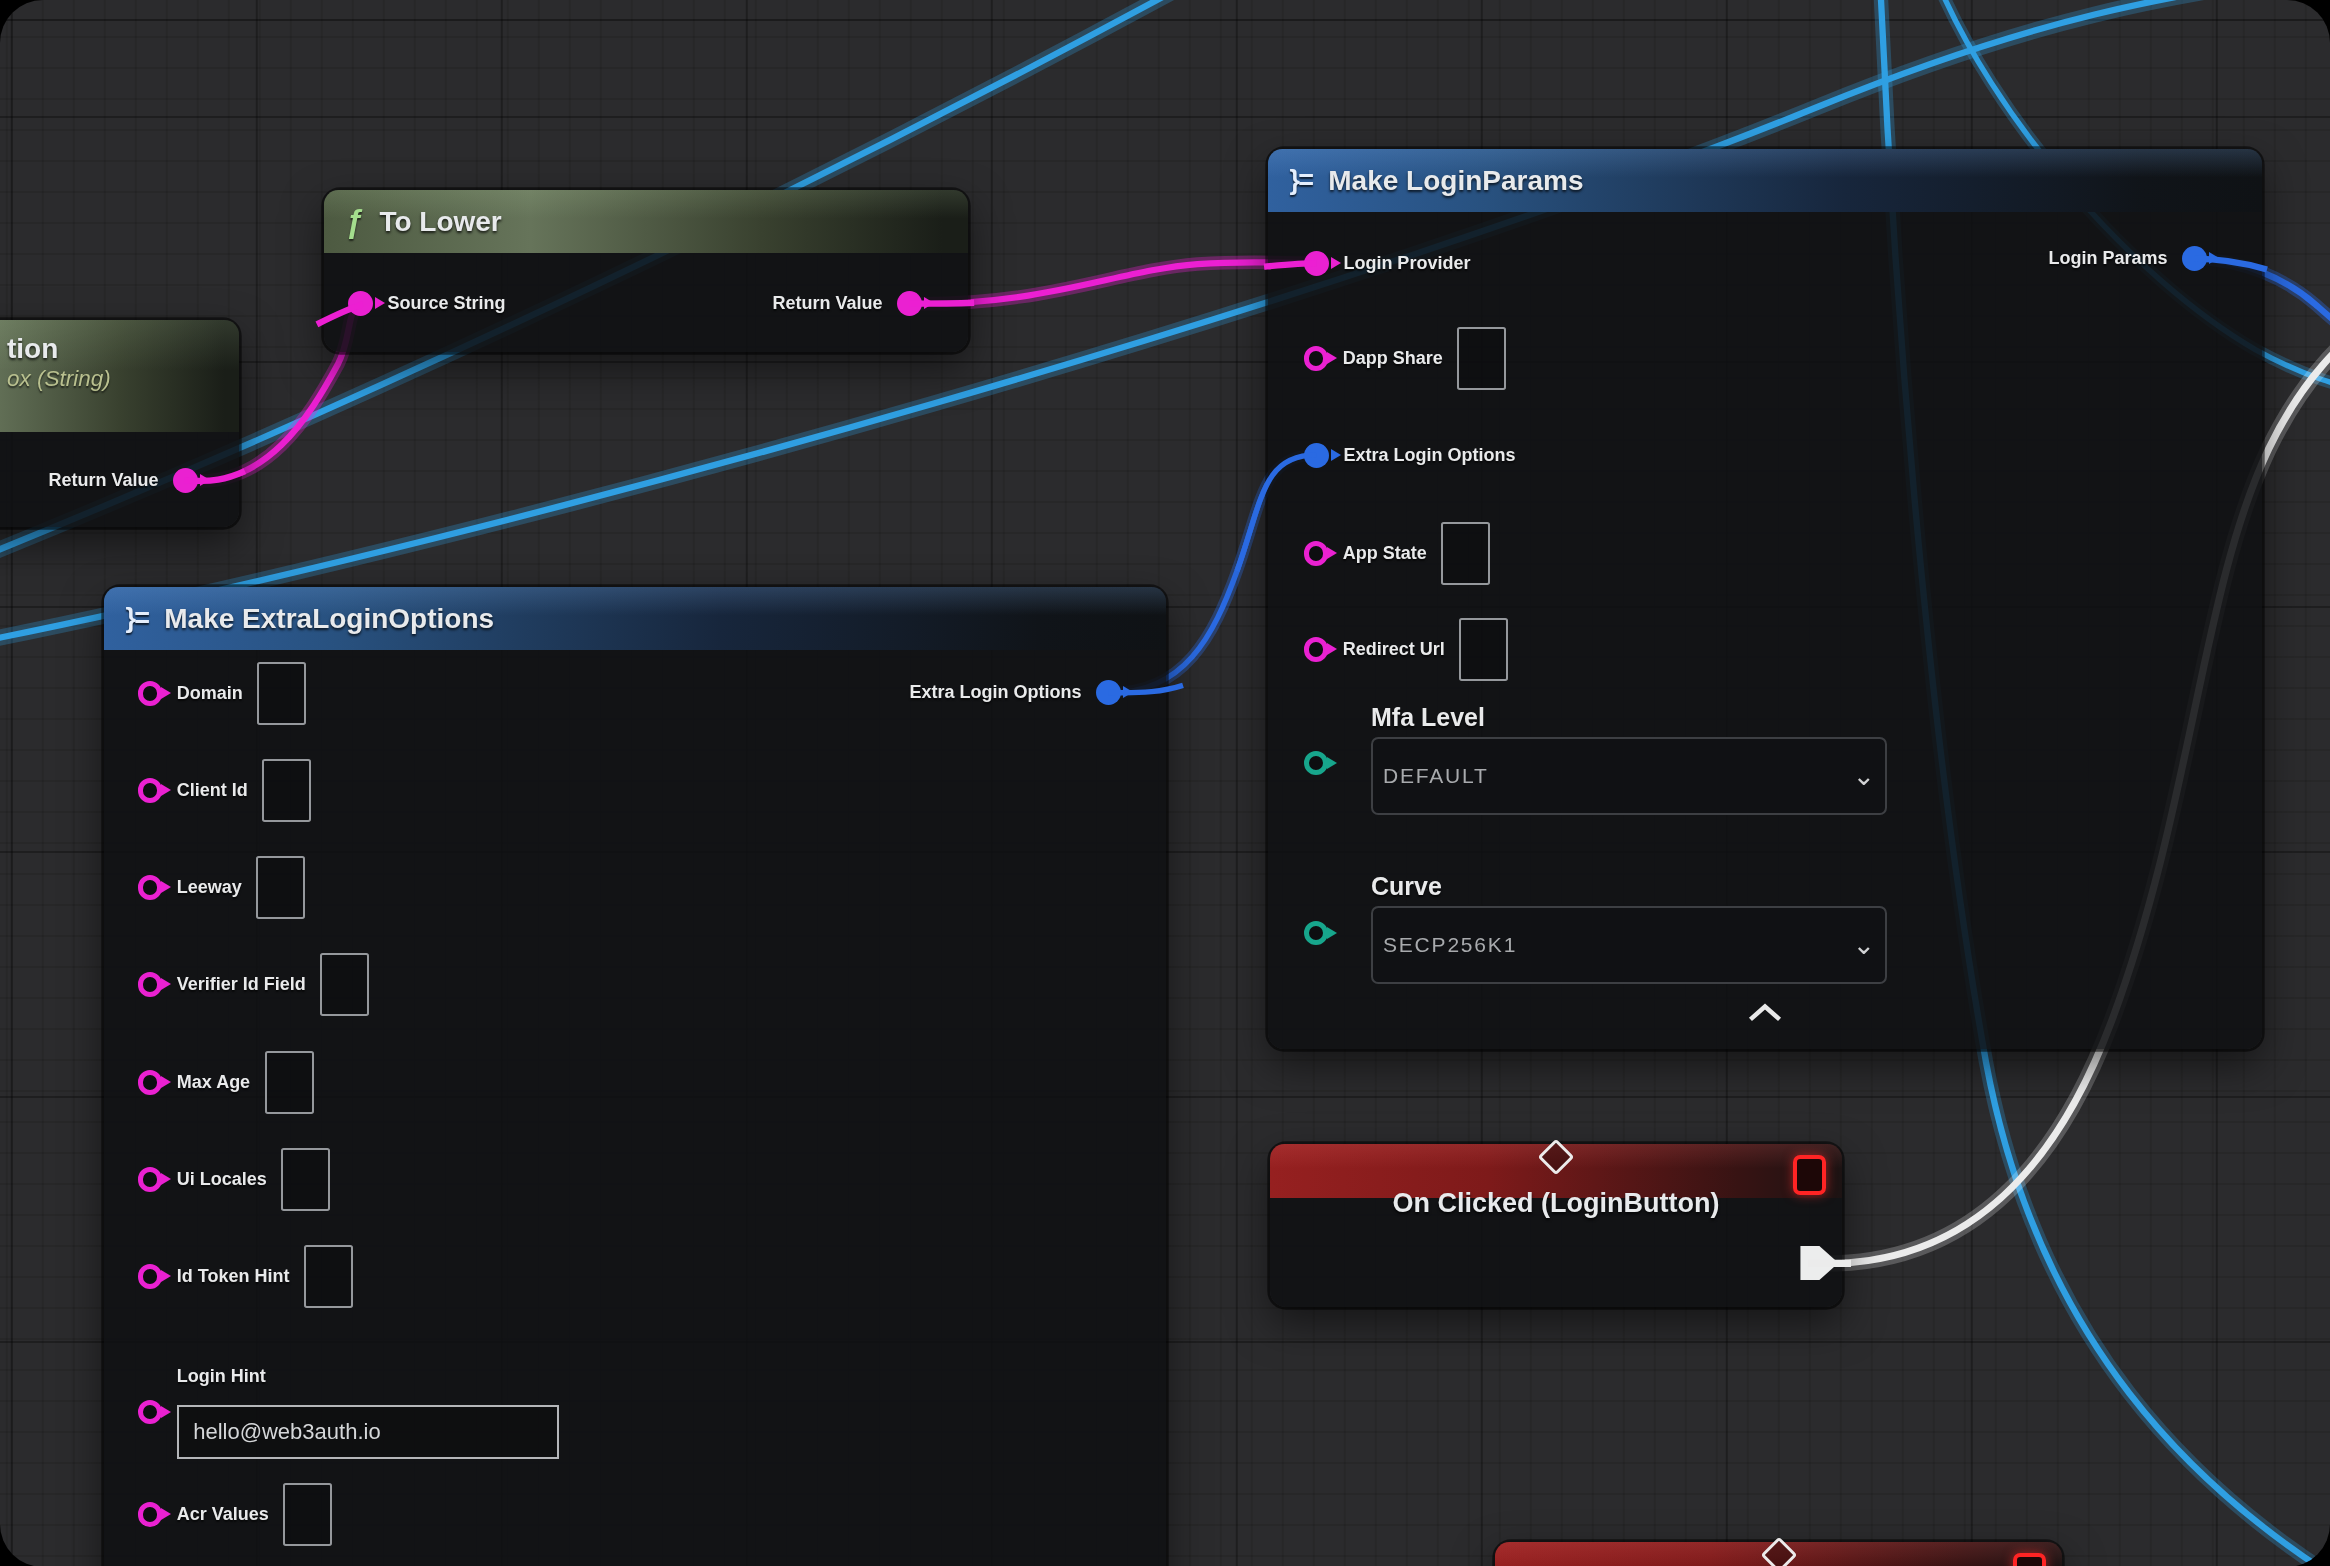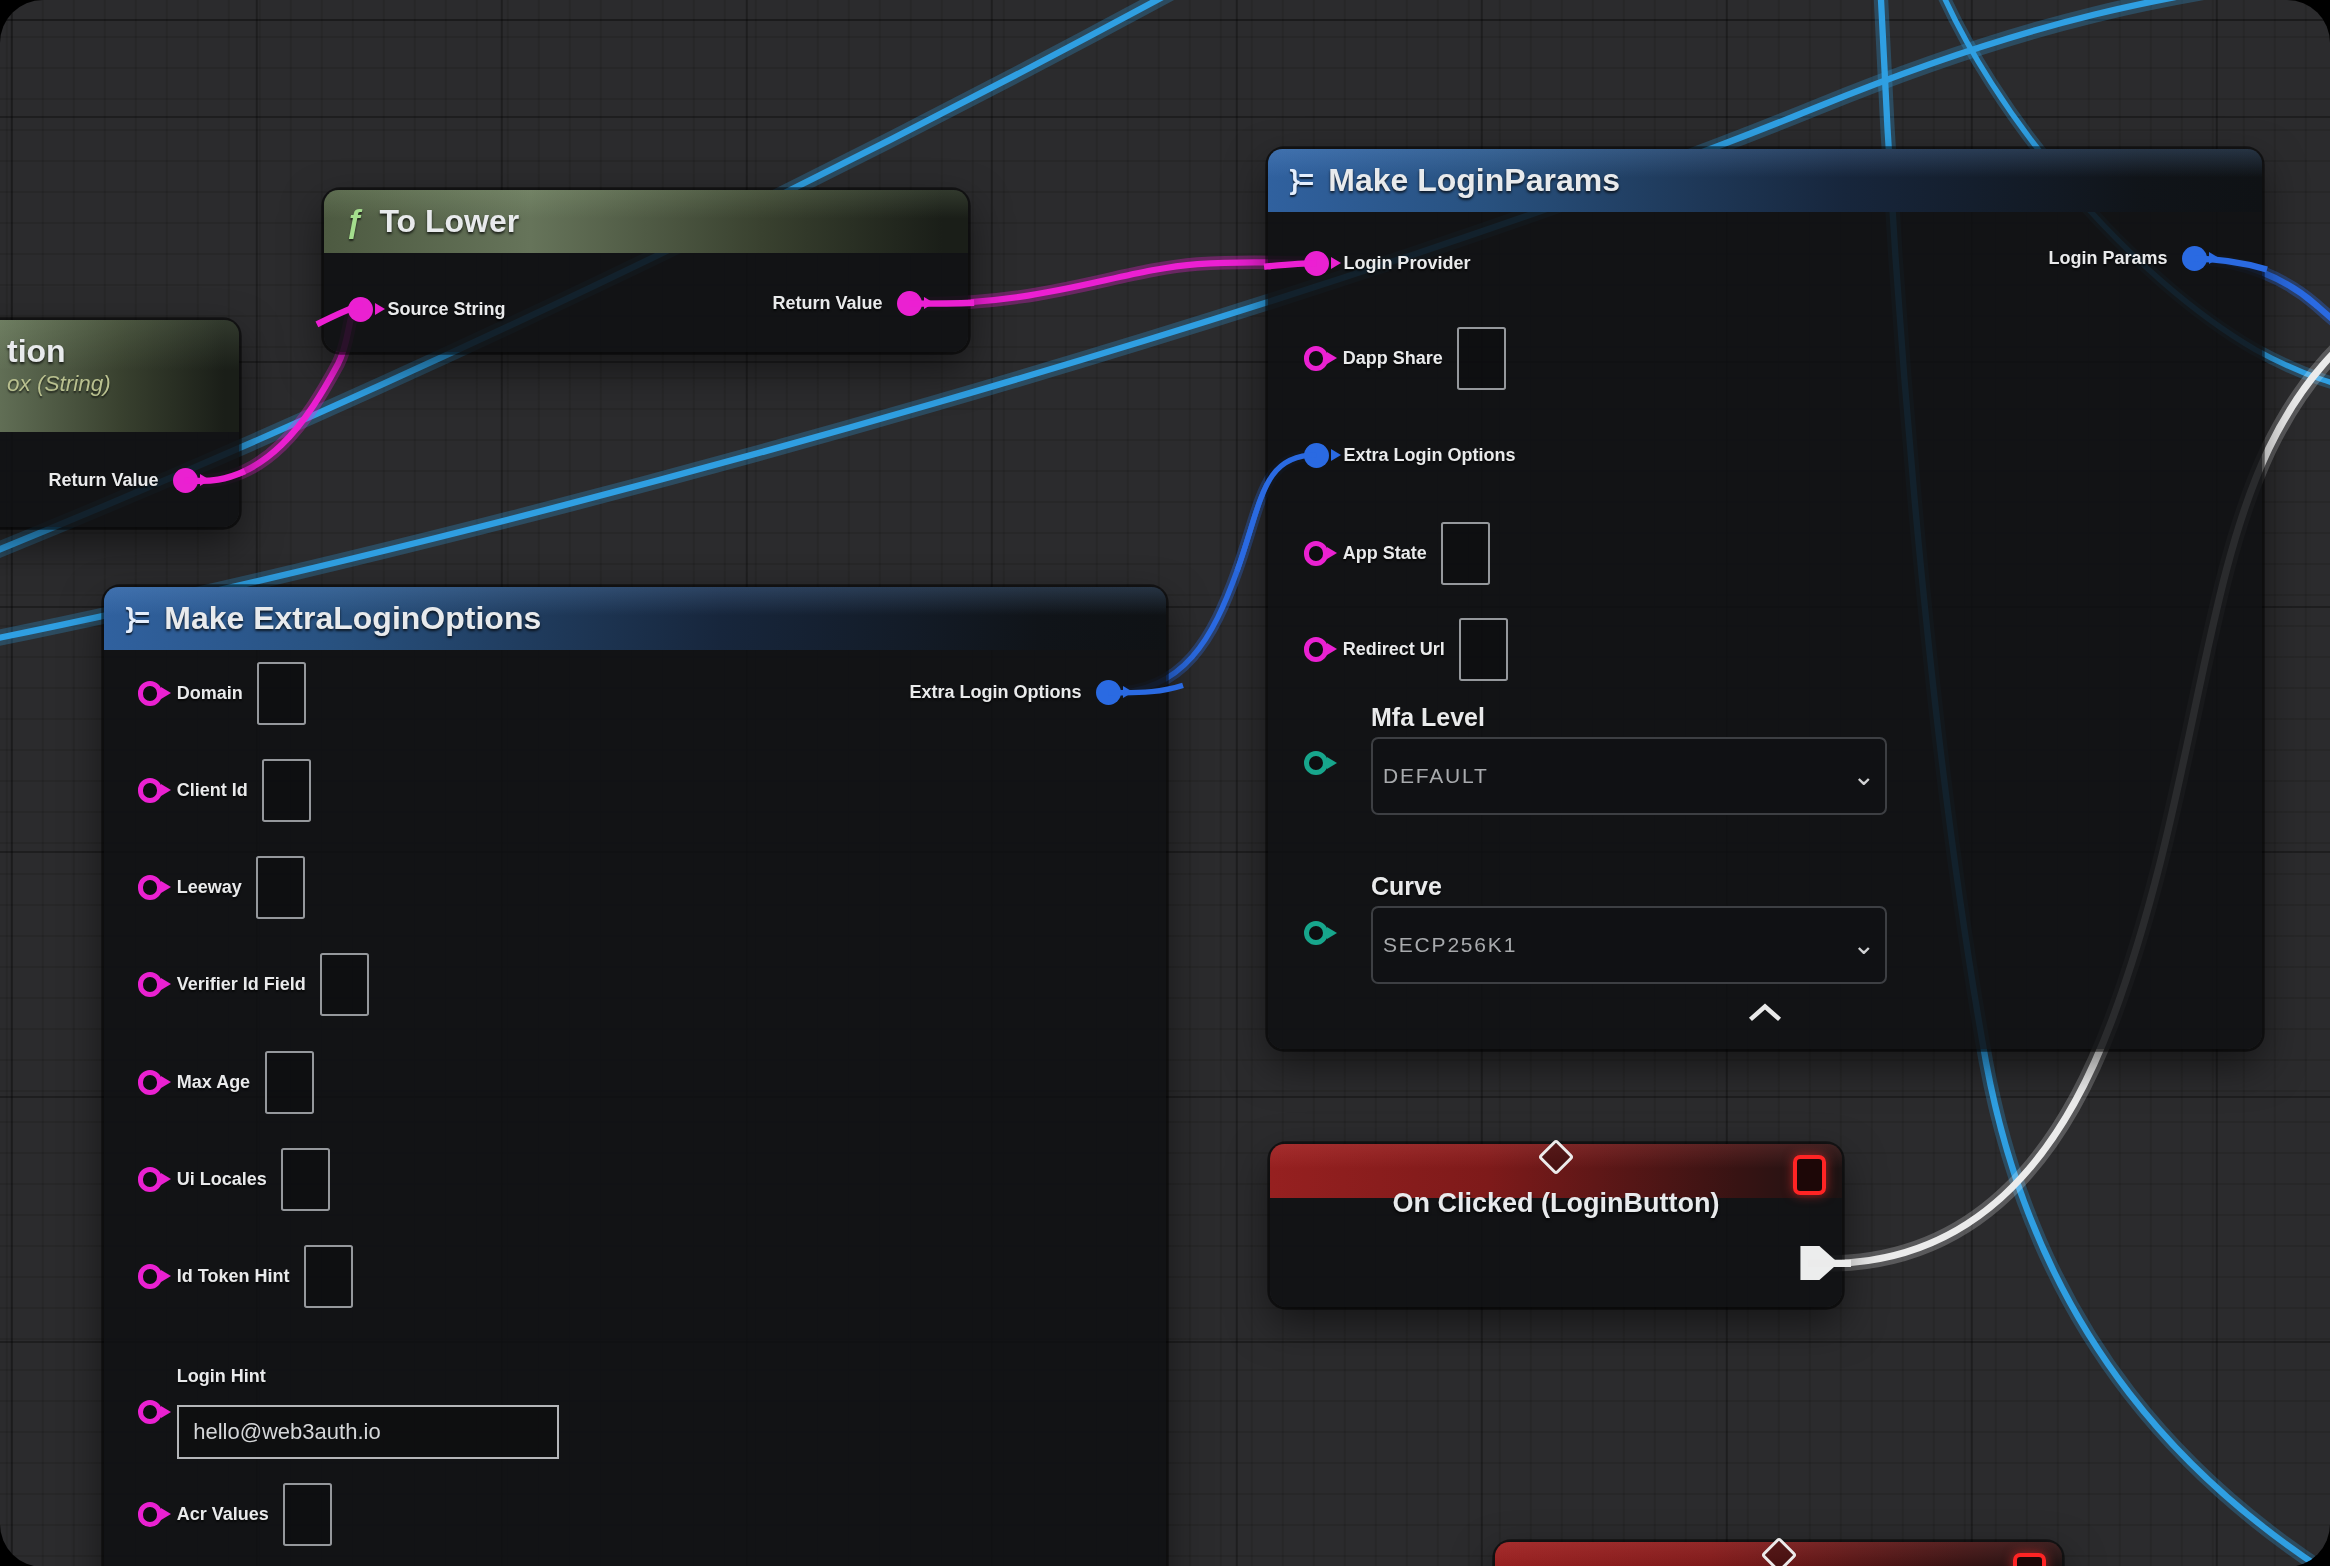--- a/index.html
+++ b/index.html
@@ -17,21 +17,21 @@
   .node{position:absolute;z-index:2;background:rgba(15,16,18,0.88);border-radius:16px;
     box-shadow:0 0 0 2.7px rgba(0,0,0,0.55), 0 16px 40px rgba(0,0,0,0.5);}
   .hdr{position:absolute;left:0;top:0;right:0;display:flex;align-items:center;gap:16px;
     padding:0 21.6px;border-radius:14.4px 14.4px 0 0;}
   .hdr-blue{background:linear-gradient(180deg, rgba(120,170,230,0.22), rgba(0,0,0,0) 45%),
     linear-gradient(90deg,#30619f 0%,#28517f 22%,#17263c 58%,#101419 88%,#0f1215 100%);}
   .hdr-green{background:linear-gradient(180deg, rgba(190,220,170,0.14), rgba(0,0,0,0) 45%),
     linear-gradient(90deg,#4d5a41 0%,#66745a 32%,#39412f 68%,#1a1e18 96%);}
   .hdr-red{background:linear-gradient(180deg, rgba(255,120,120,0.15), rgba(0,0,0,0) 45%),
     linear-gradient(90deg,#962020 0%,#7e1a1a 38%,#371313 82%,#1c1313 100%);flex-direction:column;}
-  .title{font-size:32px;font-weight:700;color:#e8eaec;text-shadow:0 1.8px 2.7px rgba(0,0,0,0.75);white-space:nowrap;}
+  .title{font-size:28px;font-weight:700;color:#e8eaec;text-shadow:0 1.8px 2.7px rgba(0,0,0,0.75);white-space:nowrap;}
   .subtitle{font-size:22.5px;font-style:italic;color:#b9c08f;text-shadow:0 1.8px 1.8px rgba(0,0,0,0.6);}
   .ficon{font-size:32px;font-weight:700;font-style:italic;color:#a4de8d;text-shadow:0 1.8px 1.8px rgba(0,0,0,0.6);}
   .sicon{font-size:27px;font-weight:700;color:#e4eefc;letter-spacing:-1.8px;text-shadow:0 1.8px 1.8px rgba(0,0,0,0.7);}
   .diam{width:20px;height:20px;border:3.6px solid #eceaea;border-radius:3.6px;transform:rotate(45deg);
     background:rgba(20,4,4,0.4);flex:none;}
   .redsq{position:absolute;width:25px;height:32px;border:4.5px solid #ff2424;border-radius:7.2px;
     background:#1d0707;box-shadow:0 0 10.8px rgba(255,48,48,0.55);}
   .prow{position:absolute;display:flex;align-items:center;gap:14.4px;height:63px;}
   .prow-out{position:absolute;display:flex;align-items:center;gap:14.4px;height:63px;flex-direction:row-reverse;}
   .plabel{font-size:18px;font-weight:700;color:#e9eaeb;text-shadow:0 1.8px 1.8px rgba(0,0,0,0.65);white-space:nowrap;}
@@ -99,21 +99,21 @@
       <span class="dot c-mag"></span>
       <span class="plabel" style="margin-left:-23.4px;">Return Value</span>
     </div>
   </div>
 
   <div class="node" style="left:324px;top:190px;width:644px;height:162px;">
     <div class="hdr hdr-green" style="height:63px;">
       <span class="ficon">ƒ</span>
       <span class="title">To Lower</span>
     </div>
-    <div class="prow" style="top:88px;padding-left:24px;">
+    <div class="prow" style="top:82px;padding-left:24px;">
       <span class="dot c-mag"></span>
       <span class="plabel">Source String</span>
     </div>
     <div class="prow-out" style="top:82px;right:46px;">
       <span class="dot c-mag"></span>
       <span class="plabel" style="margin-left:-23.4px;">Return Value</span>
     </div>
   </div>
 
   <div class="node" style="left:104px;top:587px;width:1062px;height:1035px;">

